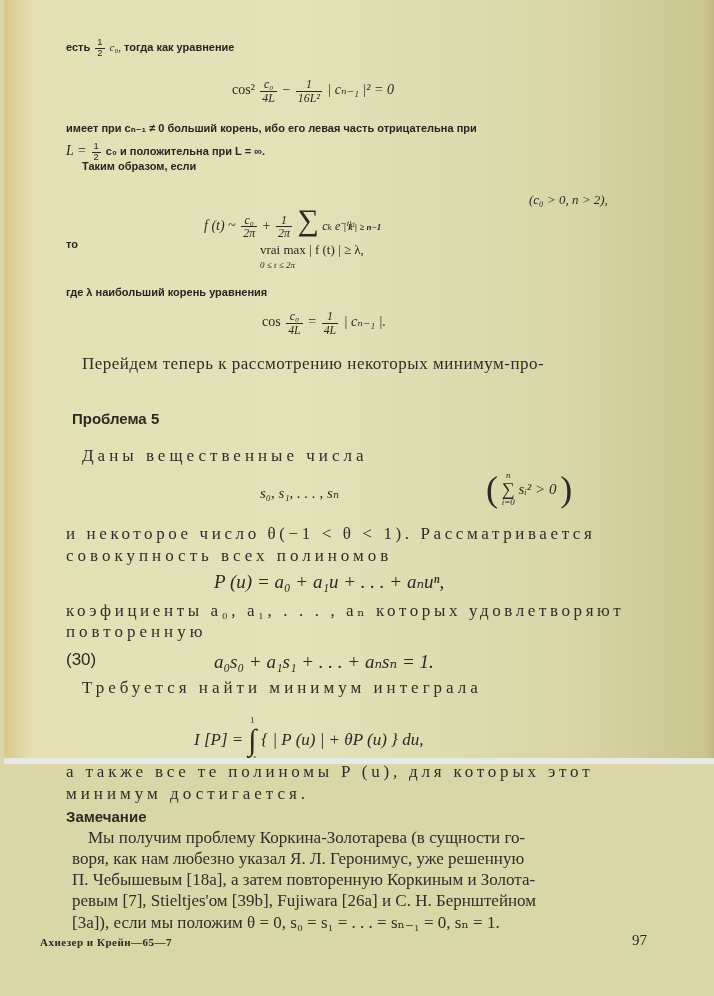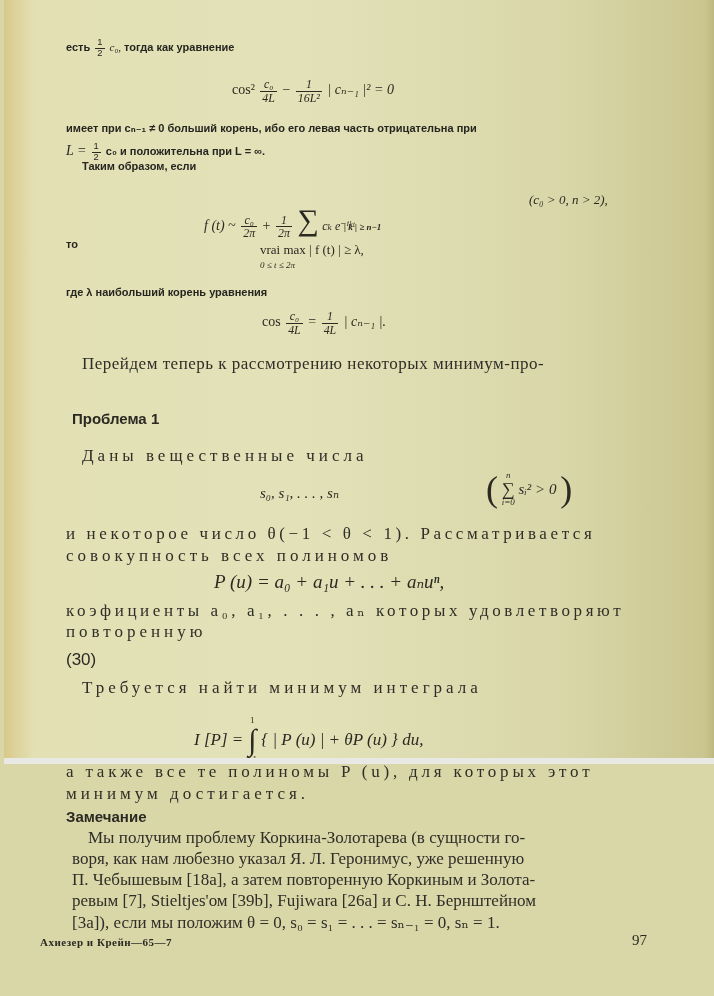--- a/index.html
+++ b/index.html
@@ -79,21 +79,21 @@
   <div class="line math" style="left:258px; top:310px; font-size:14px; font-style:normal;">
     <span>cos</span>
     <span class="frac" style="font-style:italic;"><span class="num">c₀</span><span class="den">4L</span></span>
     <span>=</span>
     <span class="frac" style="font-style:italic;"><span class="num">1</span><span class="den">4L</span></span>
     <span style="font-style:italic;">| cₙ₋₁ |.</span>
   </div>
 
   <div class="line body" style="left:78px; top:354px; letter-spacing:0.5px;">Перейдем  теперь  к  рассмотрению  некоторых минимум-про-</div>
 
-  <div class="line heading" style="left:68px; top:410px;">Проблема 1</div>
+  <div class="line heading" style="left:68px; top:410px;">Проблема 5</div>
   <div class="line body spaced" style="left:78px; top:446px;">Даны вещественные числа</div>
 
   <div class="line math" style="left:256px; top:484px; font-size:15px;">s₀,  s₁,  . . . ,  sₙ</div>
   <div class="line math" style="left:482px; top:468px; font-size:15px;">
     <span style="font-size:36px; font-style:normal; font-weight:lighter; vertical-align:middle;">(</span>
     <span style="display:inline-block; text-align:center; vertical-align:middle; line-height:1;">
       <span class="small" style="display:block;">n</span>
       <span style="display:block; font-size:18px; font-style:normal;">∑</span>
       <span class="small" style="display:block;">i=0</span>
     </span>
@@ -103,20 +103,21 @@
 
   <div class="line body spaced" style="left:62px; top:524px; letter-spacing:3.6px;">и некоторое число θ(−1 &lt; θ &lt; 1). Рассматривается</div>
   <div class="line body spaced" style="left:62px; top:546px;">совокупность всех полиномов</div>
 
   <div class="line math" style="left:210px; top:570px; font-size:19px;">P (u) = a₀ + a₁u + . . . + aₙuⁿ,</div>
 
   <div class="line body spaced" style="left:62px; top:600px; letter-spacing:3.6px;">коэфициенты a₀, a₁, . . . , aₙ которых удовлетворяют</div>
   <div class="line body spaced" style="left:62px; top:622px;">повторенную</div>
 
   <div class="line" style="left:62px; top:650px; font-family:'Liberation Sans','DejaVu Sans',sans-serif; font-size:17px;">(30)</div>
+  <div class="line math" style="left:210px; top:650px; font-size:19px;">a₀s₀ + a₁s₁ + . . . + aₙsₙ = 1.</div>
 
   <div class="line body spaced" style="left:78px; top:678px;">Требуется найти минимум интеграла</div>
 
   <div class="line math" style="left:190px; top:716px; font-size:17px;">
     <span style="vertical-align:middle;">I [P] =</span>
     <span style="display:inline-block; text-align:center; vertical-align:middle; line-height:1;">
       <span class="small" style="display:block; font-style:normal;">1</span>
       <span style="display:block; font-size:30px;">∫</span>
       <span class="small" style="display:block; font-style:normal;">−1</span>
     </span>

